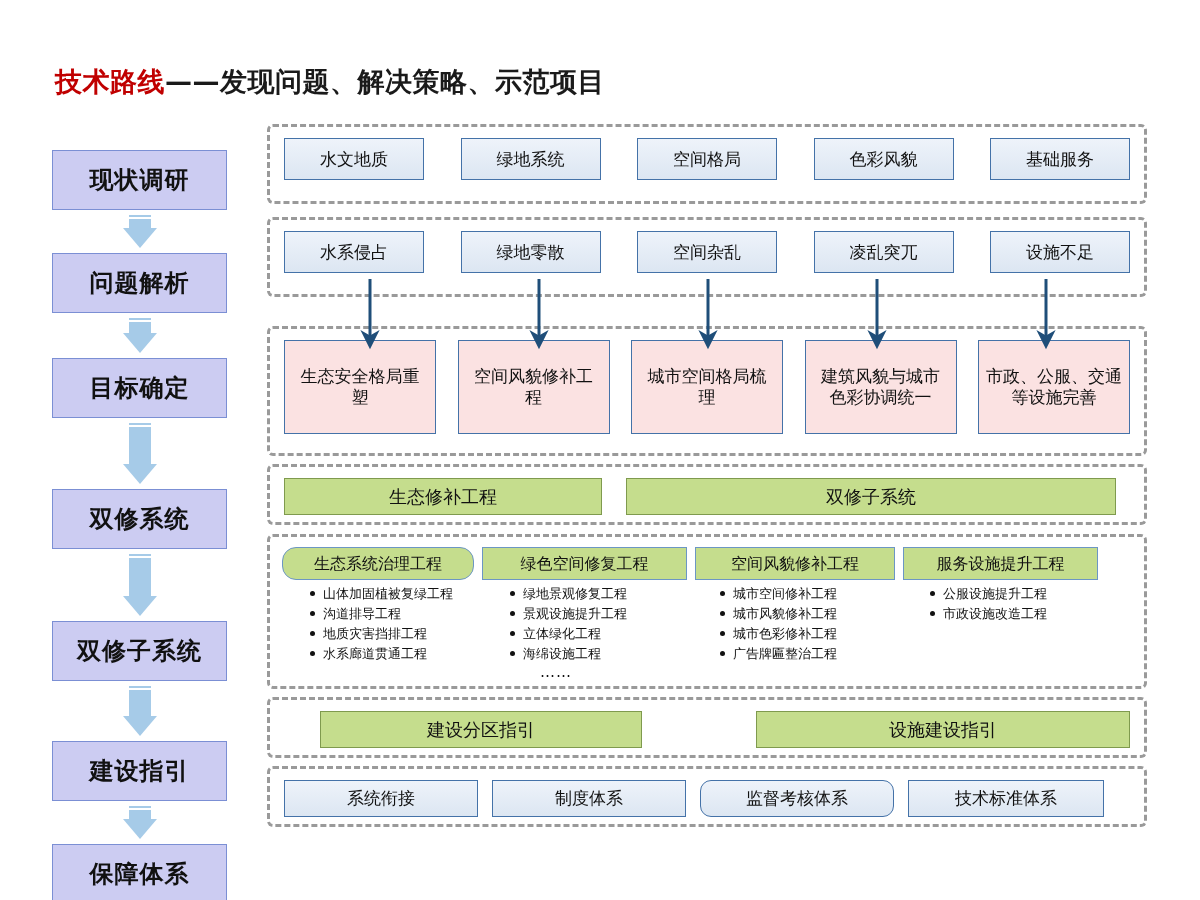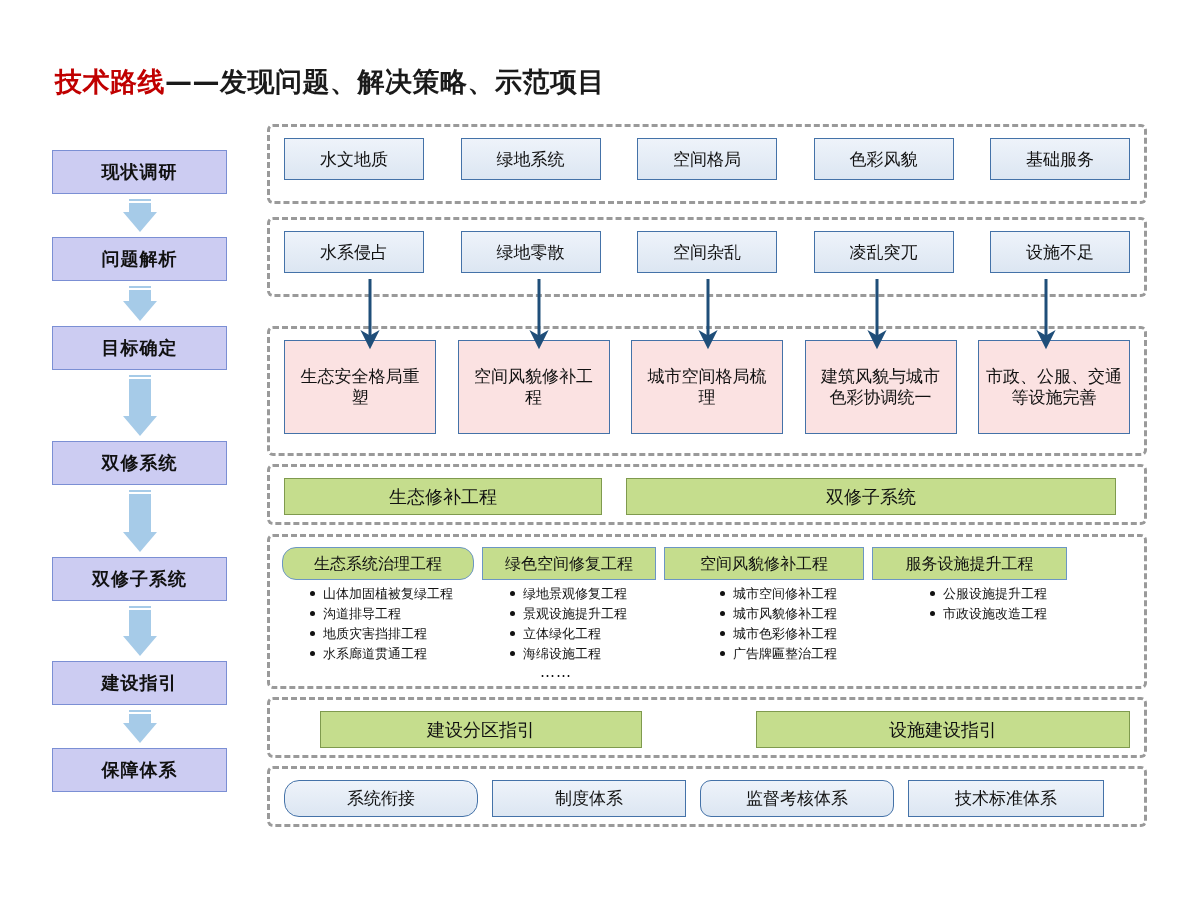--- a/index.html
+++ b/index.html
@@ -23,25 +23,25 @@
   #title .red { color: #c00000; }
   #title .black { color: #1a1a1a; }
 
   
   #stage-col {
     position: absolute;
     left: 52px; top: 150px;
     width: 175px;
   }
   .stage-box {
-    width: 175px; height: 44px;
+    width: 175px; height: 60px;
     background: #ccccf2;
     border: 1.5px solid #7b8fd4;
     display: flex; align-items: center; justify-content: center;
-    font-size: 18px; font-weight: bold; color: #111;
+    font-size: 24px; font-weight: bold; color: #111;
     letter-spacing: 1px;
   }
   .stage-arrow {
     position: relative;
     width: 175px;
     display: flex; justify-content: center;
   }
   .arrow-glyph {
     position: relative;
     width: 34px;
@@ -104,21 +104,21 @@
   
   .r4 { justify-content: flex-start; gap: 24px; }
   .r4 .node { height: 37px; font-size: 18px; }
   .r4 .n1 { width: 318px; }
   .r4 .n2 { width: 490px; }
 
   
   .r5hdr { display: flex; gap: 8px; }
   .r5hdr .node { height: 33px; font-size: 16px; }
   .r5hdr .h1 { width: 192px; border-radius: 14px; }
-  .r5hdr .h2 { width: 174px; }
+  .r5hdr .h2 { width: 205px; }
   .r5hdr .h3 { width: 200px; }
   .r5hdr .h4 { width: 195px; }
 
   .bullet-cols { display: flex; gap: 8px; margin-top: 7px; }
   .bullet-col { width: 202px; }
   .bullet-col:nth-child(1) { padding-left: 28px; }
   .bullet-col:nth-child(2) { padding-left: 18px; }
   .bullet-col:nth-child(3) { padding-left: 18px; }
   .bullet-col:nth-child(4) { padding-left: 18px; }
   .bullet {
@@ -148,21 +148,21 @@
 
   
   .r6 { justify-content: flex-start; gap: 78px; }
   .r6 .node { height: 37px; font-size: 18px; margin-left: 36px; }
   .r6 .n1 { width: 356px; }
   .r6 .n2 { width: 414px; }
 
   
   .r7 { display: flex; gap: 14px; }
   .r7 .node { height: 37px; font-size: 17px; }
-  .r7 .b1 { width: 194px; border-radius: 15px; }
+  .r7 .b1 { width: 194px; }
   .r7 .b2 { width: 194px; }
   .r7 .b3 { width: 194px; border-radius: 11px; }
   .r7 .b4 { width: 196px; }
 
   
   #connectors {
     position: absolute;
     left: 267px; top: 124px;
     width: 880px; height: 720px;
     pointer-events: none;

